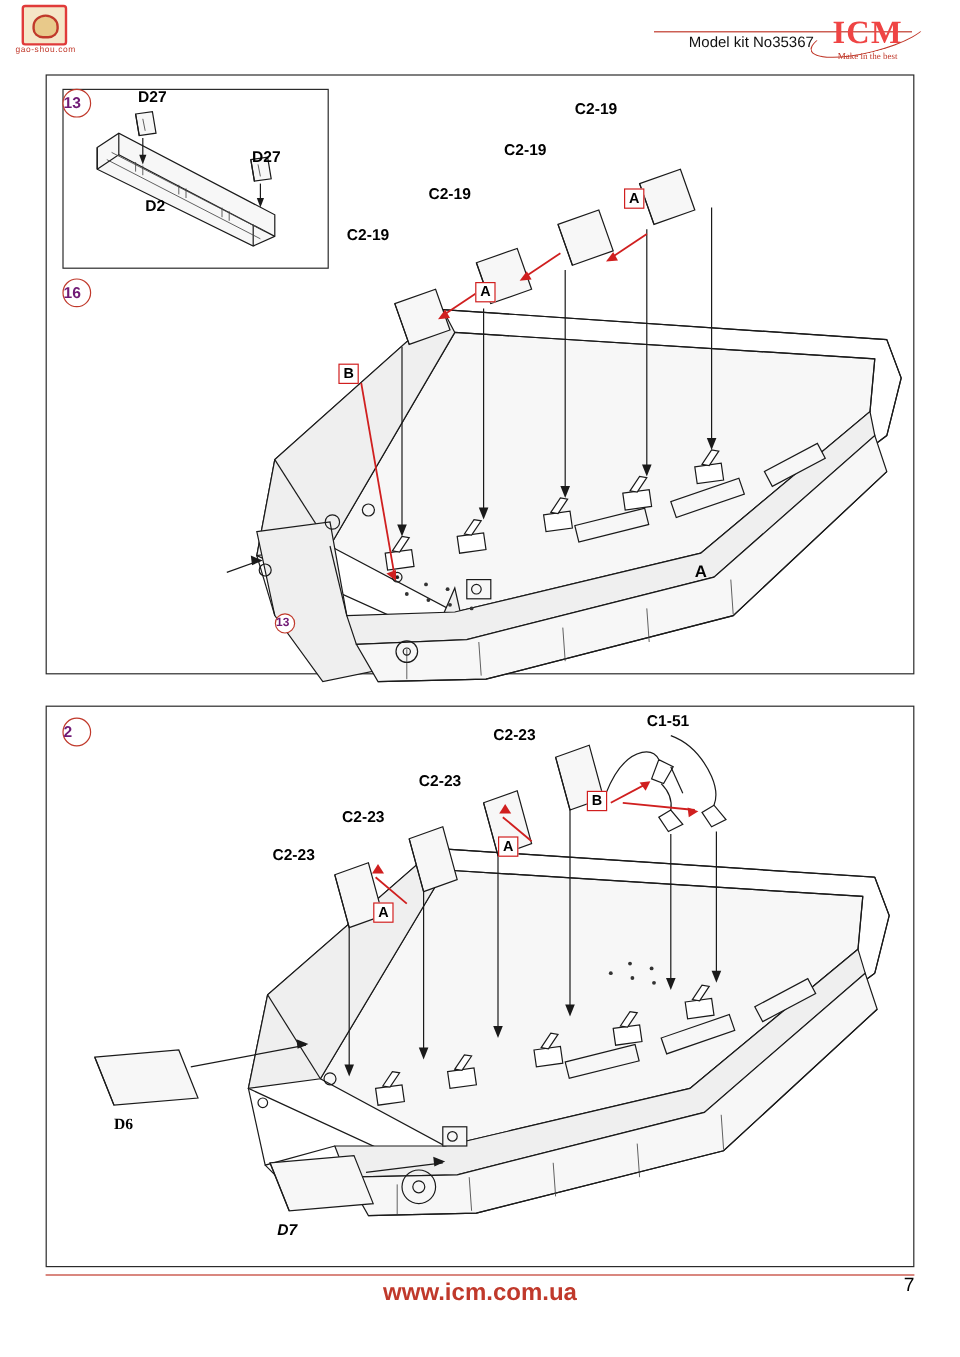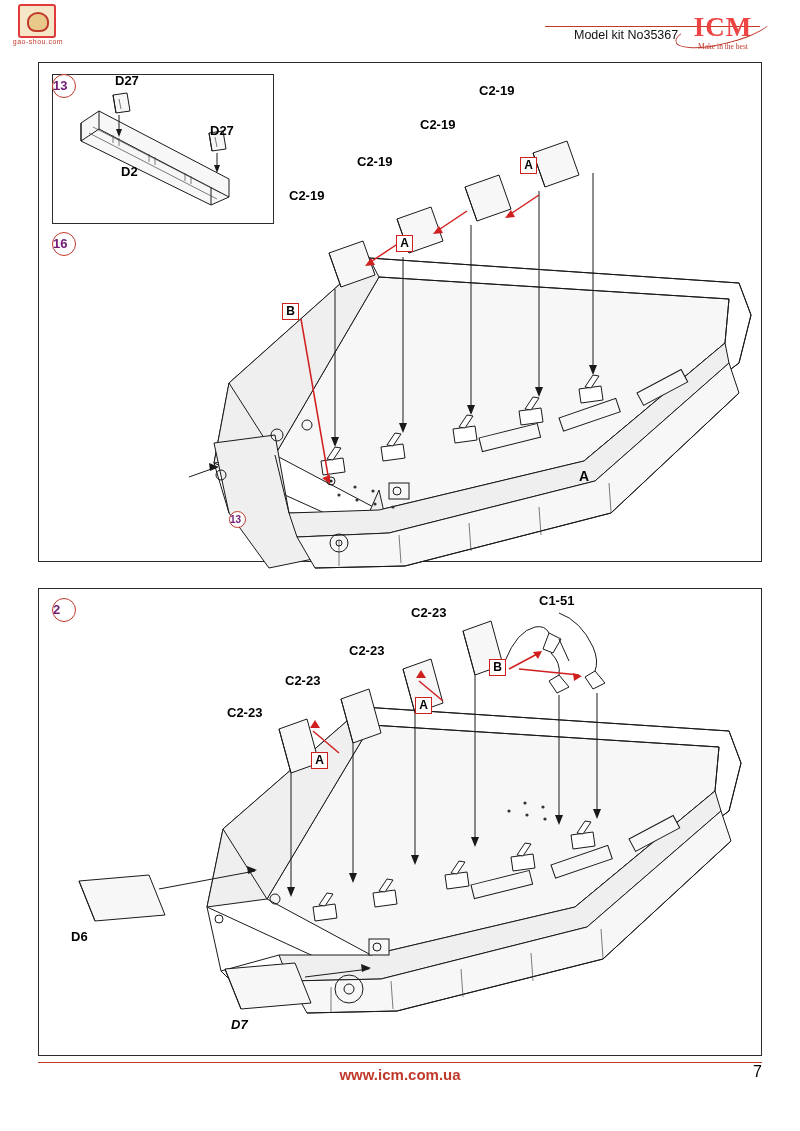--- a/index.html
+++ b/index.html
@@ -157,21 +157,21 @@
     position: absolute;
     left: 38px; top: 1062px;
     width: 724px; height: 1px;
     background: #c0392b;
   }
   .footer-url {
     position: absolute;
     left: 0; top: 1066px;
     width: 800px;
     text-align: center;
-    font-size: 15px;
+    font-size: 20px;
     font-weight: bold;
     color: #c0392b;
   }
   .page-num {
     position: absolute;
     right: 38px; top: 1063px;
     font-size: 16px;
     color: #000;
   }
 
@@ -490,21 +490,21 @@
     <path class="ln" d="M186,380 l16,40"></path>
     <path class="arrowblk" d="M266,388 L330,380"></path>
     <path d="M332,379 l-10,-4 l1,8 z" fill="#1a1a1a"></path>
   </svg>
 
   <div class="plabel" style="left:188px; top:116px;">C2-23</div>
   <div class="plabel" style="left:246px; top:84px;">C2-23</div>
   <div class="plabel" style="left:310px; top:54px;">C2-23</div>
   <div class="plabel" style="left:372px; top:16px;">C2-23</div>
   <div class="plabel" style="left:500px; top:4px;">C1-51</div>
-  <div class="plabel" style="left:32px; top:340px;">D6</div>
+  <div class="plabel" style="left:56px; top:340px;font-family:Liberation Serif, serif;">D6</div>
   <div class="plabel" style="left:192px; top:428px;font-style:italic;">D7</div>
 
   <div class="marker" style="left:272px; top:163px;">A</div>
   <div class="marker" style="left:376px; top:108px;">A</div>
   <div class="marker" style="left:450px; top:70px;">B</div>
 </div>
 
 <div class="step-circle" style="left:52px; top:598px;">2</div>
 
 <div class="footer-rule"></div>

